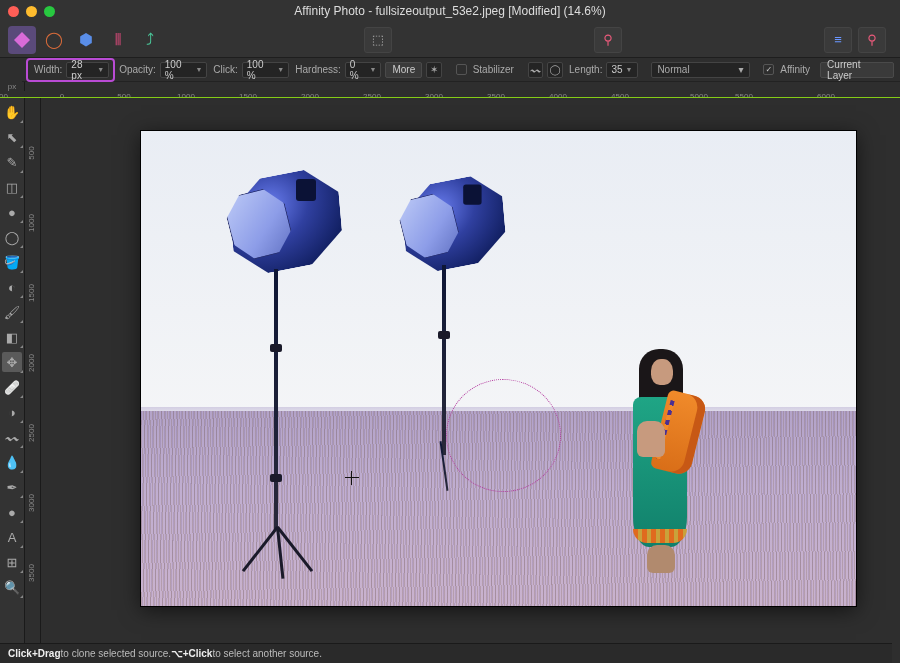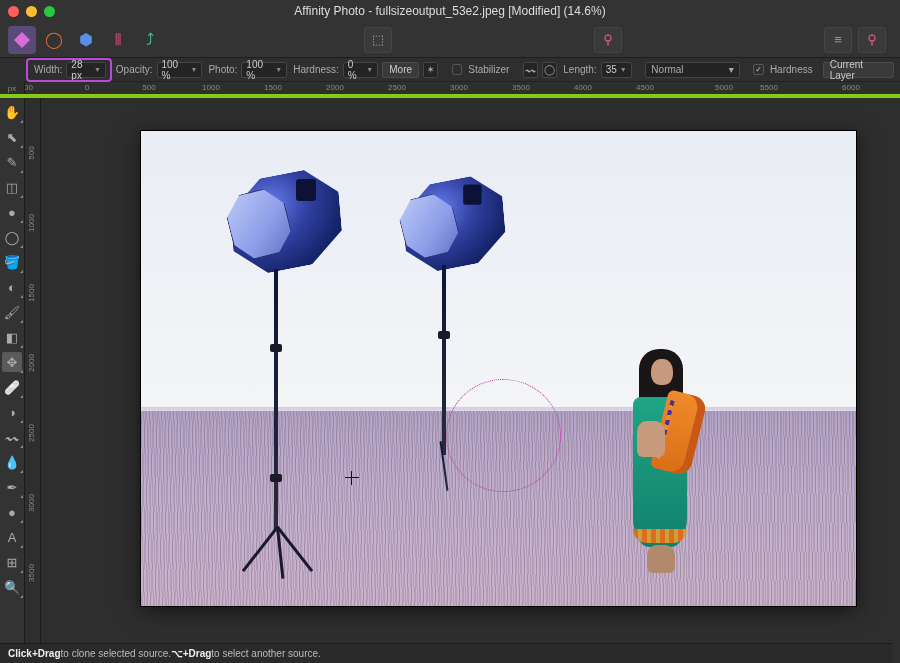--- a/index.html
+++ b/index.html
@@ -26,21 +26,21 @@
   .ctx-field { display: flex; align-items: center; background: #242424; border: 1px solid #444; border-radius: 2px; height: 16px; padding: 0 4px; gap: 3px; }
   .ctx-field .val { color: #ccc; font-size: 10px; }
   .ctx-field .caret { font-size: 7px; color: #888; }
   .ctx-btn { background: #3a3a3a; border: 1px solid #4a4a4a; border-radius: 2px; height: 16px; padding: 0 6px; display: flex; align-items: center; color: #ccc; }
   .ctx-chk { width: 11px; height: 11px; border: 1px solid #555; border-radius: 2px; display: inline-flex; align-items: center; justify-content: center; font-size: 8px; color: #ccc; }
   .highlight { outline: 2px solid #b94bd4; outline-offset: 0; border-radius: 2px; }
   .ctx-select { background: #242424; border: 1px solid #444; height: 16px; display: flex; align-items: center; padding: 0 5px; gap: 6px; border-radius: 2px; }
   .ctx-ico { width:16px;height:16px;border:1px solid #444;border-radius:2px;display:flex;align-items:center;justify-content:center;font-size:10px;color:#aaa;background:#242424;}
 
   
-  .ruler-top-wrap { display:flex; height:16px; background:#2e2e2e; border-bottom:4px solid #84cc16;}
+  .ruler-top-wrap { display:flex; height:16px; background:#2e2e2e; border-bottom:1px solid #84cc16;flex-direction:column;}
   .ruler-corner { width:25px; color:#888; font-size:8px; display:flex;align-items:center;justify-content:center;border-right:1px solid #1a1a1a;}
   .ruler-top { position:relative; flex:1; overflow:hidden; }
   .ruler-top span { position:absolute; top:1px; font-size:8px; color:#888; transform:translateX(-50%);}
 
   
   .workspace { display:flex; height: calc(663px - 22px - 36px - 24px - 16px - 20px); background:#2e2e2e; }
   .toolstrip { width:25px; background:#333; display:flex; flex-direction:column; align-items:center; padding-top:4px; gap:5px; border-right:1px solid #1a1a1a;}
   .tool { width:20px; height:20px; display:flex; align-items:center; justify-content:center; font-size:13px; color:#aaa; border-radius:2px; position:relative;}
   .tool.sel { background:#5a5a5a; }
   .tool .tri { position:absolute; right:-1px; bottom:-1px; width:0;height:0;border-left:3px solid transparent;border-bottom:3px solid #888;}
@@ -134,21 +134,21 @@
     <div class="ctx-field">
         <span class="val">28 px</span>
         <span class="caret">▼</span>
       </div>
   </div>
   <span class="ctx-label">Opacity:</span>
   <div class="ctx-field">
       <span class="val">100 %</span>
       <span class="caret">▼</span>
     </div>
-  <span class="ctx-label">Photo:</span>
+  <span class="ctx-label">Click:</span>
   <div class="ctx-field">
       <span class="val">100 %</span>
       <span class="caret">▼</span>
     </div>
   <span class="ctx-label">Hardness:</span>
   <div class="ctx-field">
       <span class="val">0 %</span>
       <span class="caret">▼</span>
     </div>
   <div class="ctx-btn">More</div>
@@ -164,21 +164,21 @@
       <span class="val">35</span>
       <span class="caret">▼</span>
     </div>
   <div style="width:6px"></div>
   <div class="ctx-select" style="width:100px">
       <span class="val">Normal</span>
       <span class="caret" style="margin-left:auto">▾</span>
     </div>
   <div style="width:6px"></div>
   <div class="ctx-chk">✓</div>
-  <span class="ctx-label">Hardness</span>
+  <span class="ctx-label">Affinity</span>
   <div class="ctx-btn" style="margin-left:6px">Current Layer</div>
 </div>
 
 <div class="ruler-top-wrap">
   <div class="ruler-corner">px</div>
   <div class="ruler-top" id="rtop">
       <span style="left: 0px;">-500</span>
       <span style="left: 62px;">0</span>
       <span style="left: 124px;">500</span>
       <span style="left: 186px;">1000</span>
@@ -271,15 +271,15 @@
 
       <div class="clone-circle"></div>
       <div class="clone-src"></div>
     </div>
   </div>
 </div>
 
 <div class="statusbar">
   <b>Click+Drag</b>
     <span> to clone selected source. </span>
-  <b>⌥+Drag</b>
+  <b>⌥+Click</b>
     <span> to select another source.</span>
 </div>
 
 </body></html>

